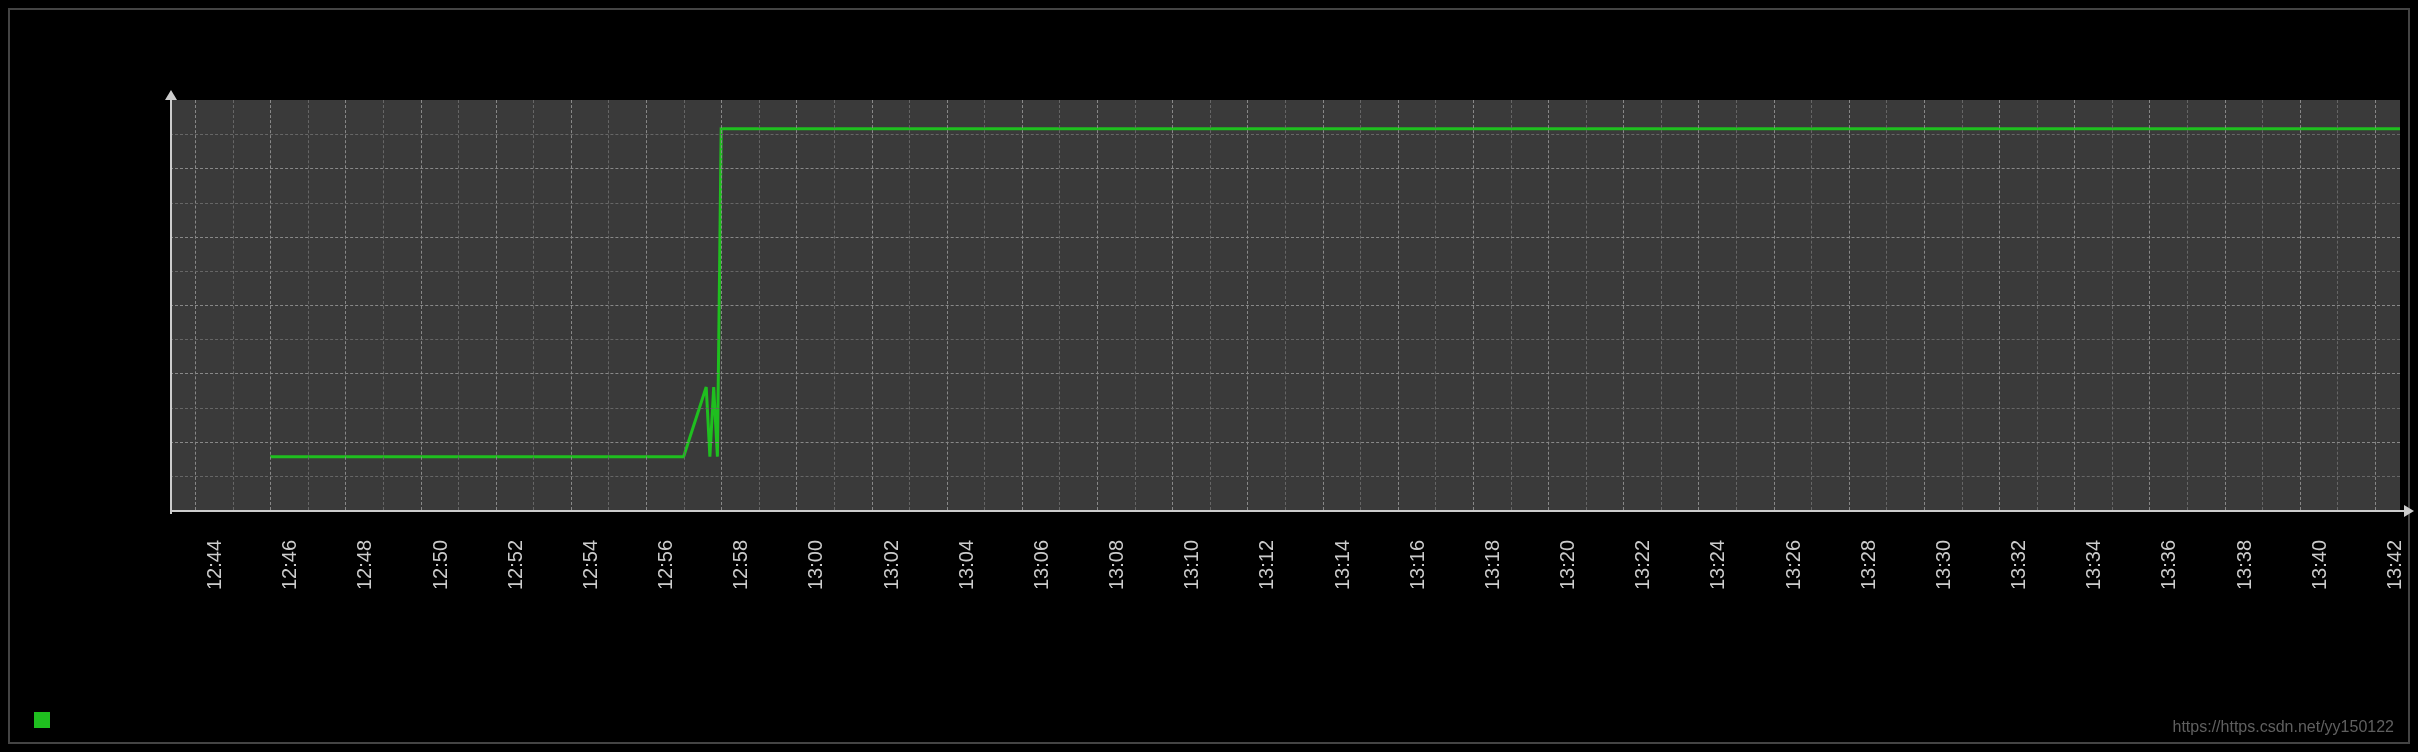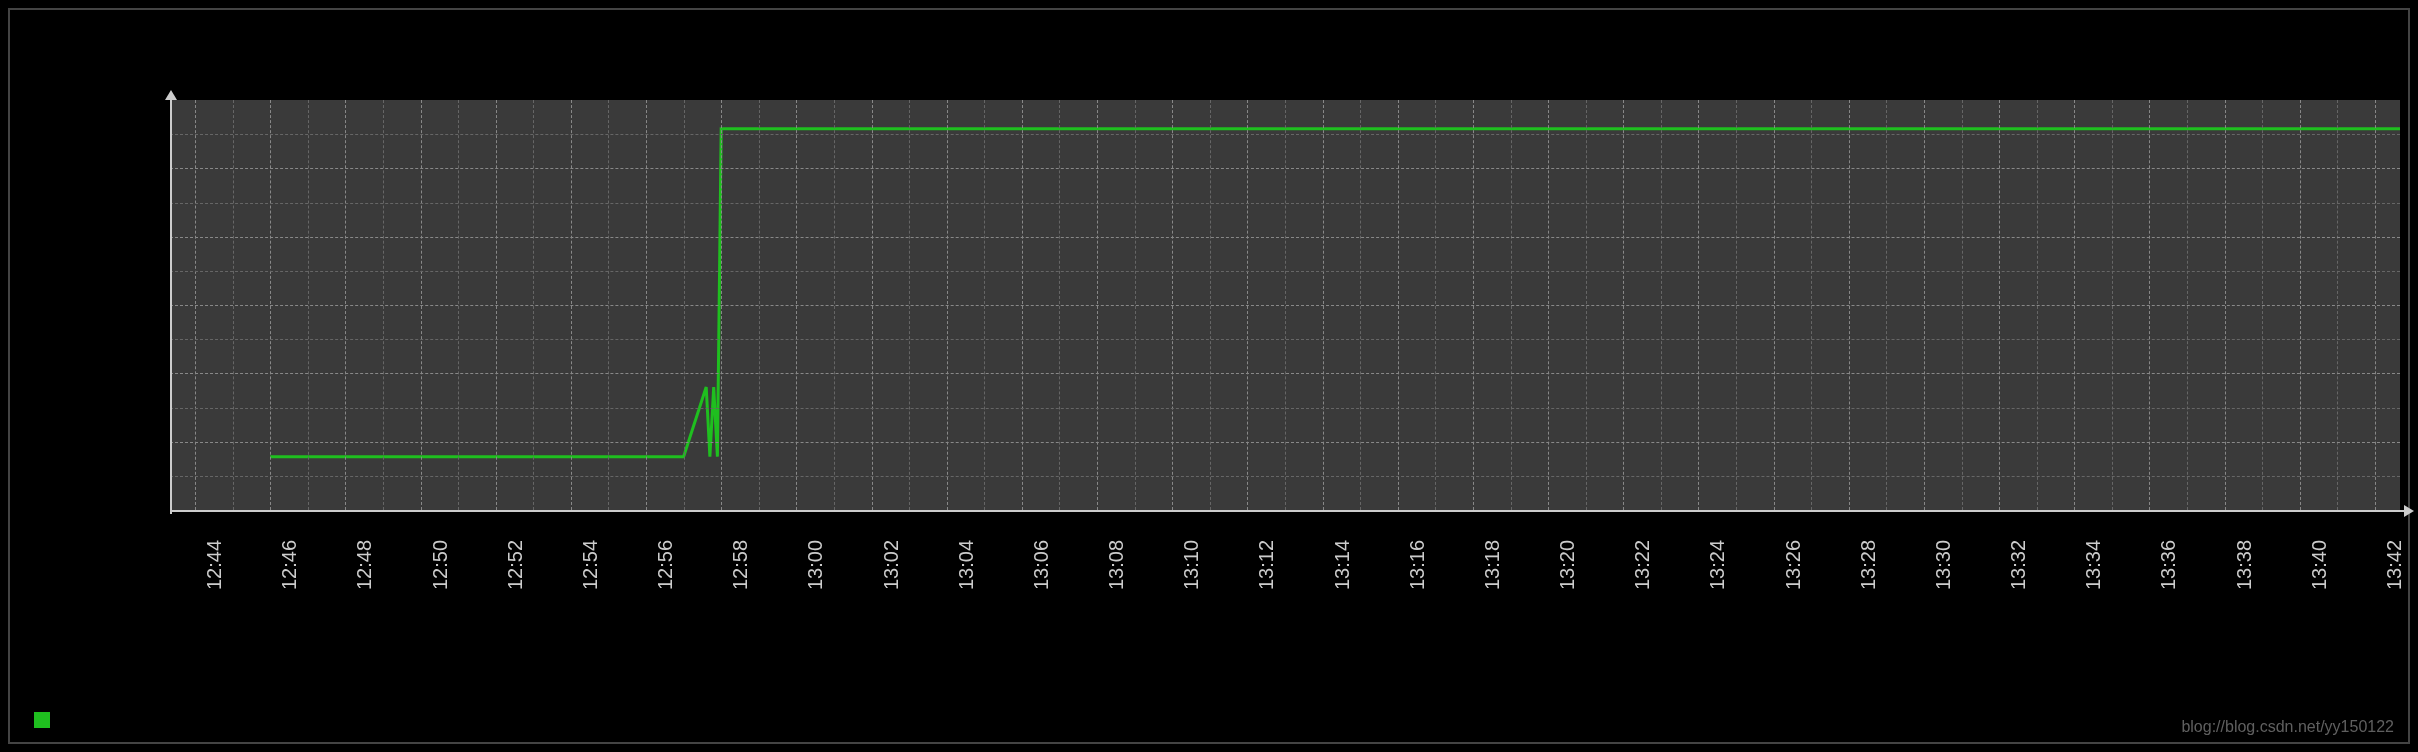--- a/index.html
+++ b/index.html
@@ -231,15 +231,15 @@
       <div class="x-tick-label" style="left: 1997.14px; top: 580px;">13:32</div>
       <div class="x-tick-label" style="left: 2072.31px; top: 580px;">13:34</div>
       <div class="x-tick-label" style="left: 2147.48px; top: 580px;">13:36</div>
       <div class="x-tick-label" style="left: 2222.66px; top: 580px;">13:38</div>
       <div class="x-tick-label" style="left: 2297.83px; top: 580px;">13:40</div>
       <div class="x-tick-label" style="left: 2373px; top: 580px;">13:42</div>
     </div>
 
   <div class="legend-swatch"></div>
 
-  <div class="watermark">blog://blog.csdn.net/yy150122</div>
+  <div class="watermark">https://https.csdn.net/yy150122</div>
 
 </div>
 
 </body></html>

